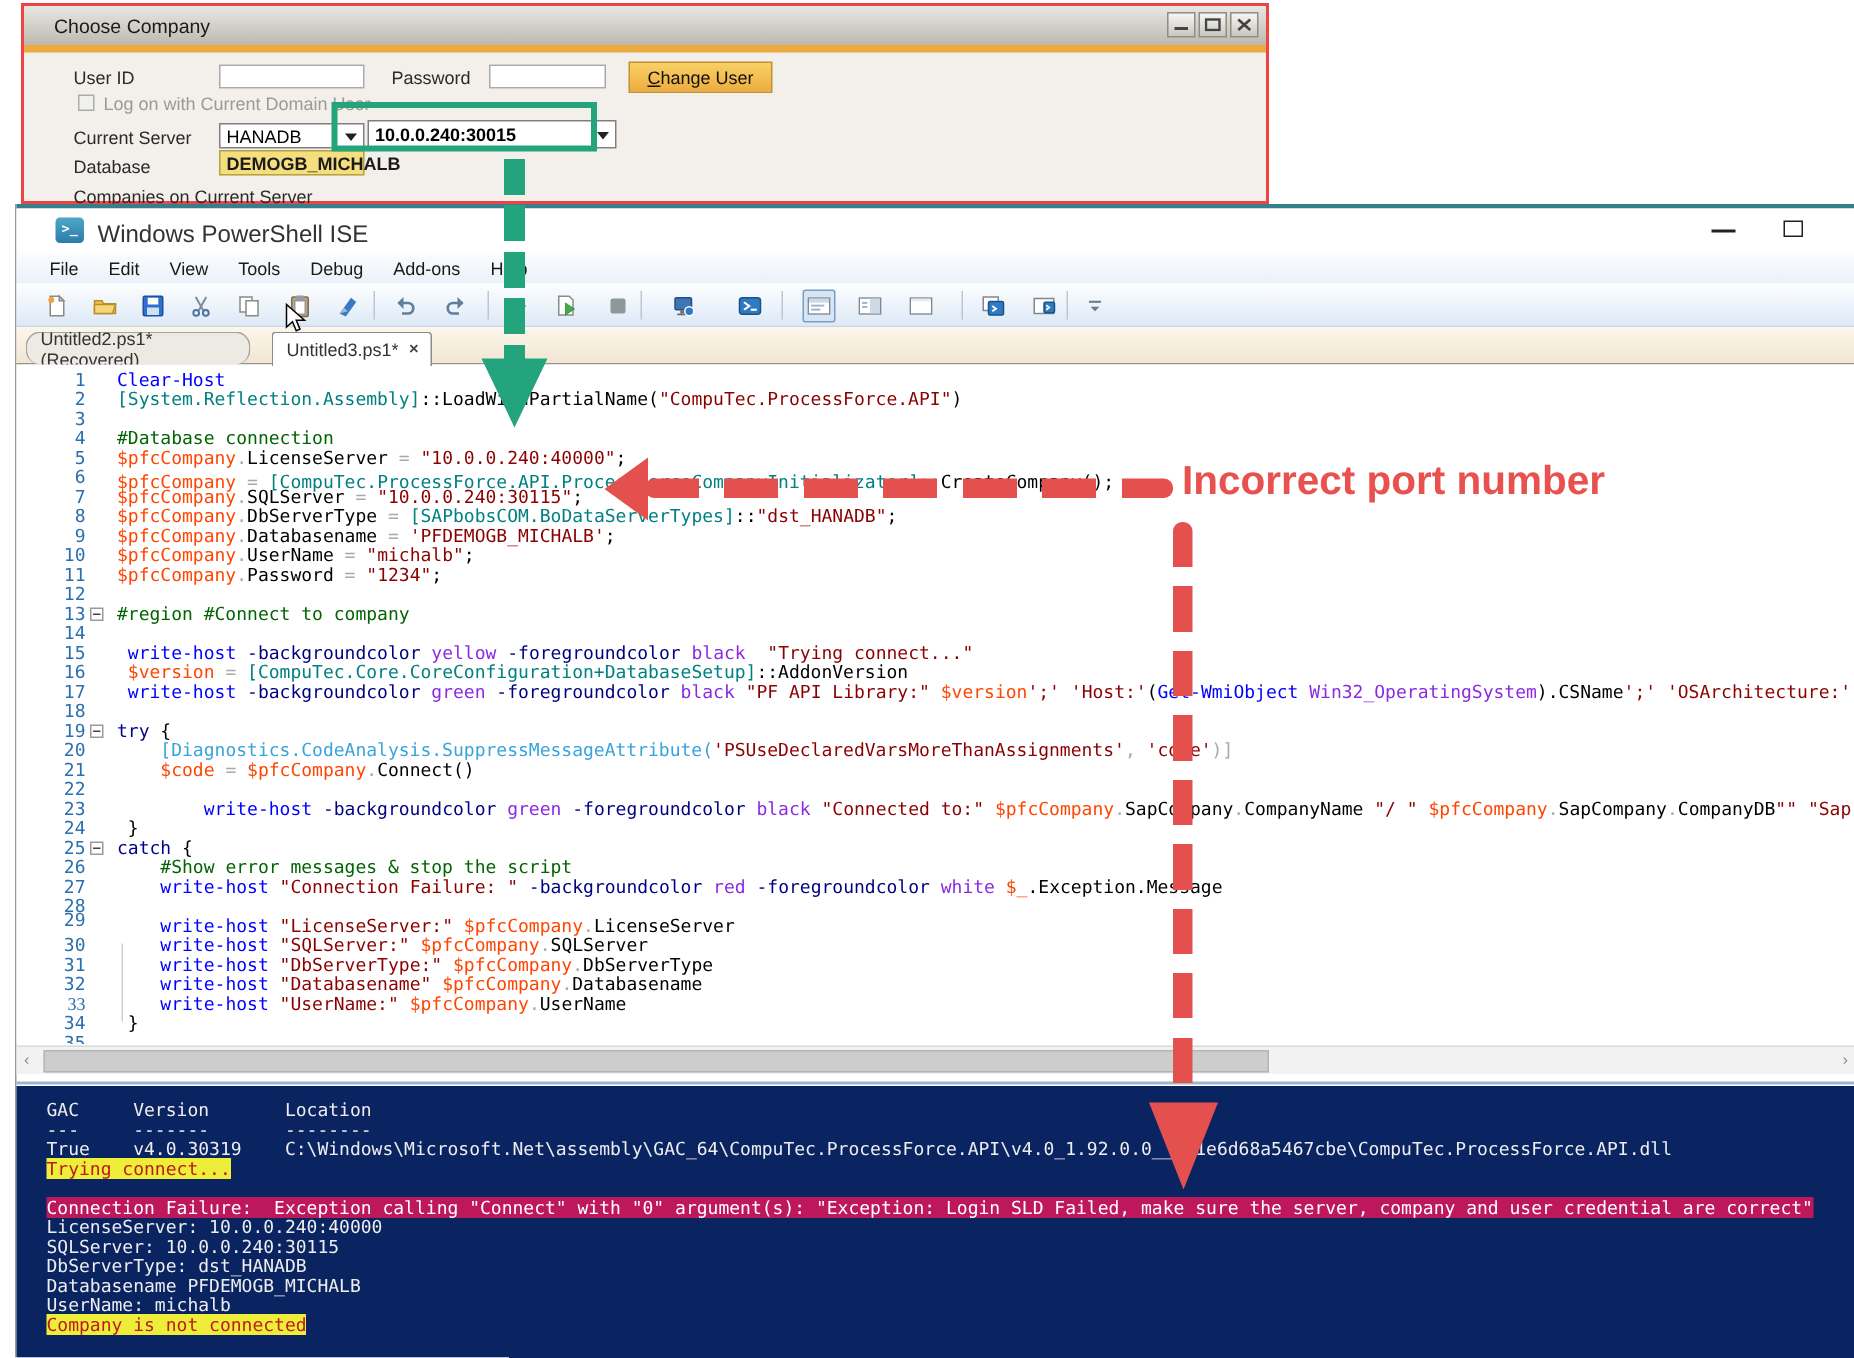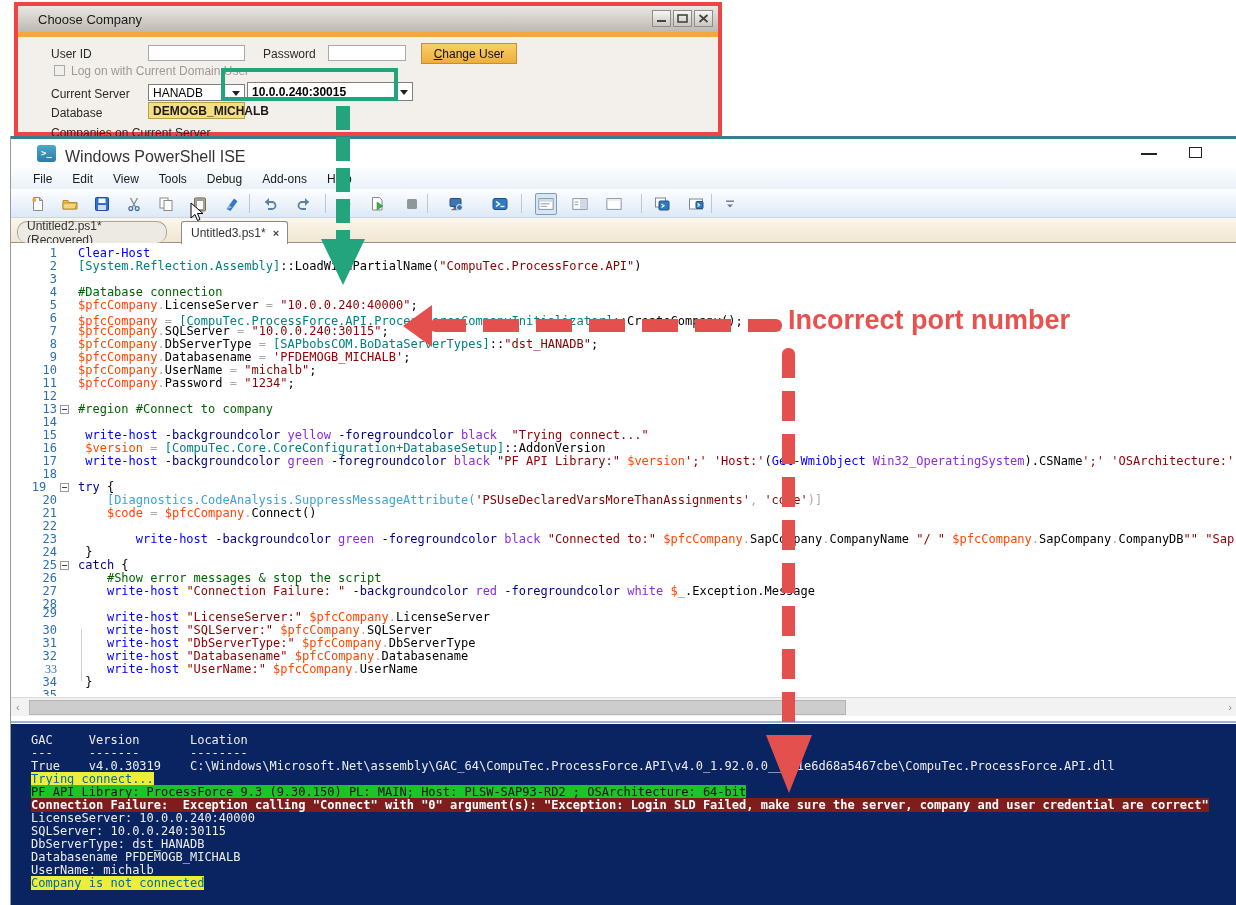--- a/index.html
+++ b/index.html
@@ -1,20 +1,20 @@
 <!DOCTYPE html>
 <html><head>
 <meta charset="utf-8">
 <style>
   * { margin:0; padding:0; box-sizing:border-box; }
   html,body { width:1236px; height:905px; background:#fff; overflow:hidden; }
   #stage { position:relative; width:1236px; height:905px; font-family:"Liberation Sans",sans-serif; }
 
   
-  #dialog { position:absolute; left:14px; top:2px; width:708px; height:134px; background:#F3F0EB; border:4px solid #ef4444; }
+  #dialog { position:absolute; left:14px; top:2px; width:832px; height:134px; background:#F3F0EB; border:2px solid #ef4444; }
   #dlg-titlebar { position:absolute; left:0; top:0; right:0; height:26px; background:linear-gradient(#E9E7E3,#BDB9B1); display:flex; align-items:center; padding-left:20px; }
   #dlg-title { font-size:13px; color:#1A1A1A; }
   #dlg-accent { position:absolute; left:0; top:26px; right:0; height:5px; background:#EDAB3F; }
   .dlg-btns { position:absolute; right:5px; top:4px; display:flex; gap:2px; }
   .dlg-btn { width:19px; height:17px; background:linear-gradient(#F7F6F4,#C9C6C0); border:1px solid #908D87; display:flex; align-items:center; justify-content:center; }
   .dlg-label { position:absolute; font-size:12px; color:#2A2A2A; }
   .dlg-input { position:absolute; background:#fff; border:1px solid #A9A9A9; height:16px; }
   .dlg-combo { position:absolute; background:#fff; border:1px solid #7F7F7F; font-size:12px; color:#000; display:flex; align-items:center; padding-left:4px; }
   .combo-arrow { position:absolute; right:4px; top:50%; margin-top:-2px; width:0; height:0; border-left:4px solid transparent; border-right:4px solid transparent; border-top:5px solid #222; }
   #dlg-checkbox { position:absolute; left:36px; top:59px; width:11px; height:11px; background:#F0F0EE; border:1px solid #ABABAB; }
@@ -54,23 +54,23 @@
   .tk-com{color:#006400} .tk-op{color:#A9A9A9} .tk-txt{color:#000} .tk-gray{color:#A9A9A9}
   .guide { position:absolute; width:1px; background:#CFCFCF; left:70px; }
 
   
   #hscroll { position:absolute; left:0; top:561px; width:1226px; height:19px; background:#F2F2F2; border-top:1px solid #DADADA; }
   #hthumb { position:absolute; left:18px; top:2px; width:817px; height:15px; background:#CDCDCD; border:1px solid #B5B5B5; }
   .harrow { position:absolute; top:3px; font-size:11px; color:#8a8a8a; }
   #gap-line { position:absolute; left:0; top:585px; width:1226px; height:2px; background:#9DB6CE; }
   #console { position:absolute; left:0; top:588px; width:1226px; height:181px; background:#0A2462; overflow:hidden; font-family:"DejaVu Sans Mono",monospace; font-size:12px; line-height:13px; color:#EDEDED; }
   .con-line { position:absolute; left:20px; white-space:pre; }
-  .bg-y { background:#EDED3A; color:#0369a1; }
+  .bg-y { background:#EDED3A; color:#b91c1c; }
   .bg-g { background:#1CC42A; color:#111; }
-  .bg-r { background:#7f1d1d; color:#fff;font-weight:bold; }
+  .bg-r { background:#be185d; color:#fff; }
 
   
   .anno { position:absolute; z-index:60; }
   #green-box { left:221px; top:68px; width:177px; height:33px; border:4px solid #23A47D; }
   #green-dash { left:336px; top:106px; width:14px; height:134px; background:repeating-linear-gradient(180deg,#23A47D 0 24px,transparent 24px 31px); }
   #green-tri { left:321px; top:239px; width:0; height:0; border-left:22px solid transparent; border-right:22px solid transparent; border-top:46px solid #23A47D; }
   #red-dash-h { left:430px; top:319px; width:352px; height:13px; background:repeating-linear-gradient(90deg,#E4504E 0 36px,transparent 36px 53px); border-radius:6px; }
   #red-tri-l { left:403px; top:305px; width:0; height:0; border-top:21px solid transparent; border-bottom:21px solid transparent; border-right:29px solid #E4504E; }
   #red-dash-v { left:782px; top:348px; width:13px; height:384px; background:repeating-linear-gradient(180deg,#E4504E 0 30px,transparent 30px 43px); border-radius:6px; }
   #red-tri-d { left:766px; top:735px; width:0; height:0; border-left:23px solid transparent; border-right:23px solid transparent; border-top:58px solid #E4504E; }
@@ -329,21 +329,21 @@
         <div class="gln" style="top: 173px;">14</div>
         <div class="cl" style="top: 173px;"></div>
         <div class="gln" style="top: 186px;">15</div>
         <div class="cl" style="top: 186px;"><span class="tk-txt"> </span><span class="tk-cmd">write-host</span><span class="tk-txt"> </span><span class="tk-param">-backgroundcolor</span><span class="tk-txt"> </span><span class="tk-arg">yellow</span><span class="tk-txt"> </span><span class="tk-param">-foregroundcolor</span><span class="tk-txt"> </span><span class="tk-arg">black</span><span class="tk-txt">  </span><span class="tk-str">"Trying connect..."</span></div>
         <div class="gln" style="top: 199px;">16</div>
         <div class="cl" style="top: 199px;"><span class="tk-txt"> </span><span class="tk-var">$version</span><span class="tk-op"> = </span><span class="tk-typ">[CompuTec.Core.CoreConfiguration+DatabaseSetup]</span><span class="tk-txt">::AddonVersion</span></div>
         <div class="gln" style="top: 212px;">17</div>
         <div class="cl" style="top: 212px;"><span class="tk-txt"> </span><span class="tk-cmd">write-host</span><span class="tk-txt"> </span><span class="tk-param">-backgroundcolor</span><span class="tk-txt"> </span><span class="tk-arg">green</span><span class="tk-txt"> </span><span class="tk-param">-foregroundcolor</span><span class="tk-txt"> </span><span class="tk-arg">black</span><span class="tk-txt"> </span><span class="tk-str">"PF API Library:"</span><span class="tk-txt"> </span><span class="tk-var">$version</span><span class="tk-str">';'</span><span class="tk-txt"> </span><span class="tk-str">'Host:'</span><span class="tk-txt">(</span><span class="tk-cmd">Get-WmiObject</span><span class="tk-txt"> </span><span class="tk-arg">Win32_OperatingSystem</span><span class="tk-txt">).CSName</span><span class="tk-str">';'</span><span class="tk-txt"> </span><span class="tk-str">'OSArchitecture:'</span><span class="tk-txt"> (</span></div>
         <div class="gln" style="top: 225px;">18</div>
         <div class="cl" style="top: 225px;"></div>
-        <div class="gln" style="top: 238px; text-align: center;">19</div>
+        <div class="gln" style="top: 238px;">19</div>
         <div class="fold" style="top: 240px;"></div>
         <div class="cl" style="top: 238px;"><span class="tk-kw">try</span><span class="tk-txt"> {</span></div>
         <div class="gln" style="top: 251px;">20</div>
         <div class="cl" style="top: 251px;"><span class="tk-txt">    </span><span class="tk-typ2">[Diagnostics.CodeAnalysis.SuppressMessageAttribute(</span><span class="tk-str">'PSUseDeclaredVarsMoreThanAssignments'</span><span class="tk-gray">, </span><span class="tk-str">'code'</span><span class="tk-gray">)]</span></div>
         <div class="gln" style="top: 264px;">21</div>
         <div class="cl" style="top: 264px;"><span class="tk-txt">    </span><span class="tk-var">$code</span><span class="tk-op"> = </span><span class="tk-var">$pfcCompany</span><span class="tk-op">.</span><span class="tk-txt">Connect()</span></div>
         <div class="gln" style="top: 277px;">22</div>
         <div class="cl" style="top: 277px;"></div>
         <div class="gln" style="top: 290px;">23</div>
         <div class="cl" style="top: 290px;"><span class="tk-txt">        </span><span class="tk-cmd">write-host</span><span class="tk-txt"> </span><span class="tk-param">-backgroundcolor</span><span class="tk-txt"> </span><span class="tk-arg">green</span><span class="tk-txt"> </span><span class="tk-param">-foregroundcolor</span><span class="tk-txt"> </span><span class="tk-arg">black</span><span class="tk-txt"> </span><span class="tk-str">"Connected to:"</span><span class="tk-txt"> </span><span class="tk-var">$pfcCompany</span><span class="tk-op">.</span><span class="tk-txt">SapCompany</span><span class="tk-op">.</span><span class="tk-txt">CompanyName</span><span class="tk-txt"> </span><span class="tk-str">"/ "</span><span class="tk-txt"> </span><span class="tk-var">$pfcCompany</span><span class="tk-op">.</span><span class="tk-txt">SapCompany</span><span class="tk-op">.</span><span class="tk-txt">CompanyDB</span><span class="tk-str">""</span><span class="tk-txt"> </span><span class="tk-str">"Sap Company version:"</span></div>
@@ -377,21 +377,20 @@
       <span class="harrow" style="left:5px;">‹</span>
       <div id="hthumb"></div>
       <span class="harrow" style="right:5px;">›</span>
     </div>
     <div id="gap-line"></div>
     <div id="console">
         <div class="con-line" style="top: 10px;">GAC     Version       Location</div>
         <div class="con-line" style="top: 23px;">---     -------       --------</div>
         <div class="con-line" style="top: 36px;">True    v4.0.30319    C:\Windows\Microsoft.Net\assembly\GAC_64\CompuTec.ProcessForce.API\v4.0_1.92.0.0__b81e6d68a5467cbe\CompuTec.ProcessForce.API.dll</div>
         <div class="con-line" style="top: 49px;"><span class="bg-y">Trying connect...</span></div>
-        <div class="con-line" style="top: 62px;"><span class="bg-g">PF API Library: ProcessForce 9.3 (9.30.150) PL: MAIN; Host: PLSW-SAP93-RD2 ; OSArchitecture: 64-bit</span></div>
         <div class="con-line" style="top: 75px;"><span class="bg-r">Connection Failure:  Exception calling "Connect" with "0" argument(s): "Exception: Login SLD Failed, make sure the server, company and user credential are correct"</span></div>
         <div class="con-line" style="top: 88px;">LicenseServer: 10.0.0.240:40000</div>
         <div class="con-line" style="top: 101px;">SQLServer: 10.0.0.240:30115</div>
         <div class="con-line" style="top: 114px;">DbServerType: dst_HANADB</div>
         <div class="con-line" style="top: 127px;">Databasename PFDEMOGB_MICHALB</div>
         <div class="con-line" style="top: 140px;">UserName: michalb</div>
         <div class="con-line" style="top: 153px;"><span class="bg-y">Company is not connected</span></div>
       </div>
   </div>
 

